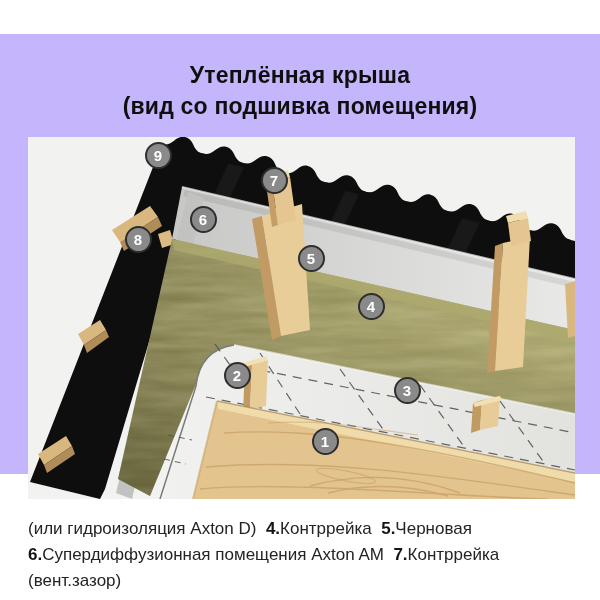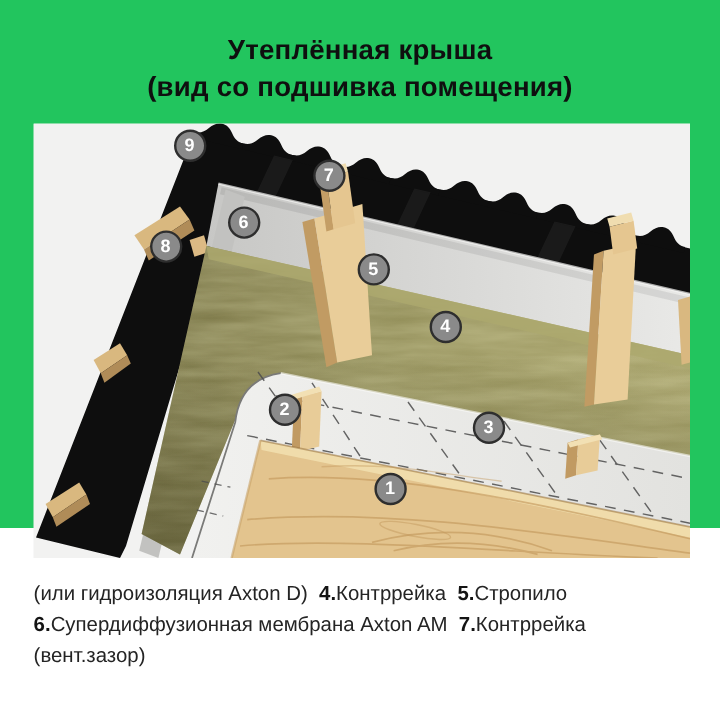--- a/index.html
+++ b/index.html
@@ -1,17 +1,17 @@
 <!DOCTYPE html>
 <html><head>
 <meta charset="utf-8">
 <style>
   html,body{margin:0;padding:0;background:#ffffff;width:600px;height:600px;overflow:hidden;
     font-family:"Liberation Sans","DejaVu Sans",sans-serif;}
-  .page{position:relative;width:600px;height:440px;background:#22c55e;}
+  .page{position:relative;width:600px;height:440px;background:#c4b5fd;margin-top:34px;}
   .title{position:absolute;top:26px;left:0;width:600px;text-align:center;
     font-size:23px;font-weight:700;line-height:31px;color:#0f0f0f;letter-spacing:0.2px;}
   .figure{position:absolute;left:28px;top:103px;width:547px;height:362px;background:#f2f2f1;}
   .figure svg{position:absolute;left:0;top:0;}
   .callout{position:absolute;width:27px;height:27px;box-sizing:border-box;border-radius:50%;
     background:#8a8a8a;border:2.5px solid #2e2e2e;color:#ffffff;font-size:15px;font-weight:700;
     display:flex;align-items:center;justify-content:center;line-height:1;}
   .legend{position:absolute;left:28px;top:482px;width:548px;font-size:17px;line-height:26px;
     color:#242424;white-space:pre-wrap;}
   .legend b{color:#141414;font-weight:700;}
@@ -174,15 +174,15 @@
       <div class="callout" style="left: 195.5px; top: 224.5px;">2</div>
       <div class="callout" style="left: 365.5px; top: 239.5px;">3</div>
       <div class="callout" style="left: 329.5px; top: 155.5px;">4</div>
       <div class="callout" style="left: 269.5px; top: 107.5px;">5</div>
       <div class="callout" style="left: 161.5px; top: 68.5px;">6</div>
       <div class="callout" style="left: 232.5px; top: 29.5px;">7</div>
       <div class="callout" style="left: 96.5px; top: 88.5px;">8</div>
       <div class="callout" style="left: 116.5px; top: 4.5px;">9</div>
     </div>
 
-  <div class="legend"><div><span>(или гидроизоляция Axton D)  </span><b>4.</b><span>Контррейка  </span><b>5.</b><span>Стропило</span></div><div><b>6.</b><span>Супердиффузионная мембрана Axton AM  </span><b>7.</b><span>Контррейка (вент.зазор)</span></div></div>
+  <div class="legend"><div><span>(или гидроизоляция Axton D)  </span><b>4.</b><span>Контррейка  </span><b>5.</b><span>Черновая</span></div><div><b>6.</b><span>Супердиффузионная помещения Axton AM  </span><b>7.</b><span>Контррейка (вент.зазор)</span></div></div>
 
 </div>
 
 </body></html>

